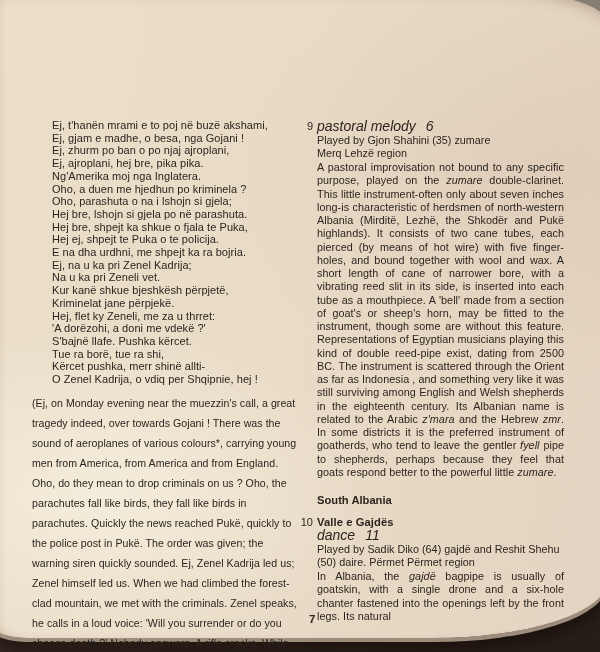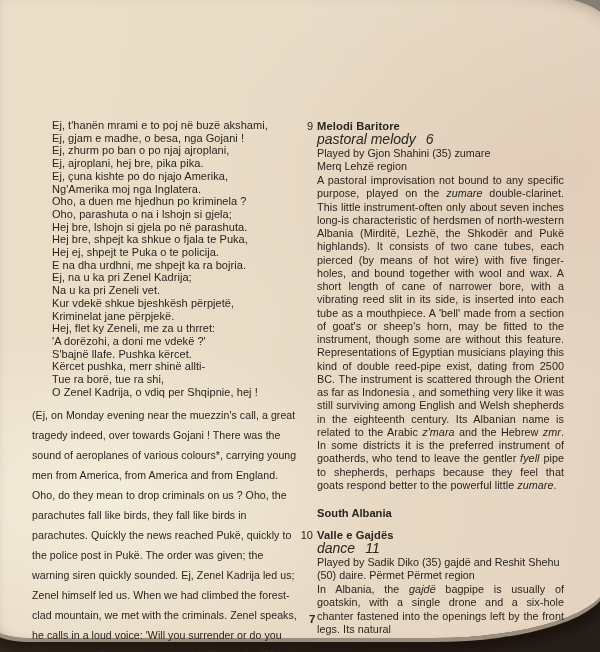--- a/index.html
+++ b/index.html
@@ -52,67 +52,65 @@
 
 <div class="photo">
   <div class="page"></div>
 
   <div class="left-col">
     <div class="lyrics">
         <div class="line">Ej, t'hanën mrami e to poj në buzë akshami,</div>
         <div class="line">Ej, gjam e madhe, o besa, nga Gojani !</div>
         <div class="line">Ej, zhurm po ban o po njaj ajroplani,</div>
         <div class="line">Ej, ajroplani, hej bre, pika pika.</div>
-        <div class="line">Ej, çuna kishte po do njajo Amerika,</div>
         <div class="line">Ng'Amerika moj nga Inglatera.</div>
         <div class="line">Oho, a duen me hjedhun po kriminela ?</div>
         <div class="line">Oho, parashuta o na i lshojn si gjela;</div>
         <div class="line">Hej bre, lshojn si gjela po në parashuta.</div>
         <div class="line">Hej bre, shpejt ka shkue o fjala te Puka,</div>
         <div class="line">Hej ej, shpejt te Puka o te policija.</div>
         <div class="line">E na dha urdhni, me shpejt ka ra bojria.</div>
         <div class="line">Ej, na u ka pri Zenel Kadrija;</div>
         <div class="line">Na u ka pri Zeneli vet.</div>
-        <div class="line">Kur vdekë shkue bjeshkësh përpjetë,</div>
+        <div class="line">Kur kanë shkue bjeshkësh përpjetë,</div>
         <div class="line">Kriminelat jane përpjekë.</div>
         <div class="line">Hej, flet ky Zeneli, me za u thrret:</div>
         <div class="line">'A dorëzohi, a doni me vdekë ?'</div>
         <div class="line">S'bajnë llafe. Pushka kërcet.</div>
+        <div class="line">Tue ra borë, tue ra shi,</div>
         <div class="line">Kërcet pushka, merr shinë allti-</div>
-        <div class="line">Tue ra borë, tue ra shi,</div>
         <div class="line">O Zenel Kadrija, o vdiq per Shqipnie, hej !</div>
       </div>
     <p class="translation">(Ej, on Monday evening near the muezzin's call, a great tragedy indeed, over towards Gojani ! There was the sound of aeroplanes of various colours*, carrying young men from America, from America and from England. Oho, do they mean to drop criminals on us ? Oho, the parachutes fall like birds, they fall like birds in parachutes. Quickly the news reached Pukë, quickly to the police post in Pukë. The order was given; the warning siren quickly sounded. Ej, Zenel Kadrija led us; Zenel himself led us. When we had climbed the forest-clad mountain, we met with the criminals. Zenel speaks, he calls in a loud voice: 'Will you surrender or do you choose death ?' Nobody answers. A rifle cracks. While the snow falls, while the rain falls, while rifles crack, a pistol takes aim-Oh Zenel Kadrija ! He died for Albania!)</p>
     <p class="footnote">*presumably a reference to camouflage.</p>
   </div>
 
   <div class="right-col">
 
     <div class="track">
       <div class="t-num">9</div>
       <div class="t-body">
-        <h3 class="t-title">Melodi Baritore</h3>
         <div class="t-sub"><span>pastoral melody</span><span class="t-subnum">6</span></div>
         <div class="t-credits">
             <div class="line">Played by Gjon Shahini (35) zumare</div>
             <div class="line">Merq Lehzë region</div>
           </div>
         <p class="t-desc">A pastoral improvisation not bound to any specific purpose, played on the <i>zumare</i> double-clarinet. This little instrument-often only about seven inches long-is characteristic of herdsmen of north-western Albania (Mirditë, Lezhë, the Shkodër and Pukë highlands). It consists of two cane tubes, each pierced (by means of hot wire) with five finger-holes, and bound together with wool and wax. A short length of cane of narrower bore, with a vibrating reed slit in its side, is inserted into each tube as a mouthpiece. A 'bell' made from a section of goat's or sheep's horn, may be fitted to the instrument, though some are without this feature. Representations of Egyptian musicians playing this kind of double reed-pipe exist, dating from 2500 BC. The instrument is scattered through the Orient as far as Indonesia , and something very like it was still surviving among English and Welsh shepherds in the eighteenth century. Its Albanian name is related to the Arabic <i>z'mara</i> and the Hebrew <i>zmr</i>. In some districts it is the preferred instrument of goatherds, who tend to leave the gentler <i>fyell</i> pipe to shepherds, perhaps because they feel that goats respond better to the powerful little <i>zumare</i>.</p>
       </div>
     </div>
 
     <h3 class="section-heading">South Albania</h3>
 
     <div class="track">
       <div class="t-num">10</div>
       <div class="t-body">
         <h3 class="t-title">Valle e Gajdës</h3>
         <div class="t-sub"><span>dance</span><span class="t-subnum">11</span></div>
         <div class="t-credits">
-            <div class="line">Played by Sadik Diko (35) gajdë and Reshit Shehu</div>
+            <div class="line">Played by Sadik Diko (64) gajdë and Reshit Shehu</div>
             <div class="line">(50) daire. Përmet Përmet region</div>
           </div>
         <p class="t-desc">In Albania, the <i>gajdë</i> bagpipe is usually of goatskin, with a single drone and a six-hole chanter fastened into the openings left by the front legs. Its natural</p>
       </div>
     </div>
 
   </div>
 
   <div class="page-number">7</div>
 </div>

